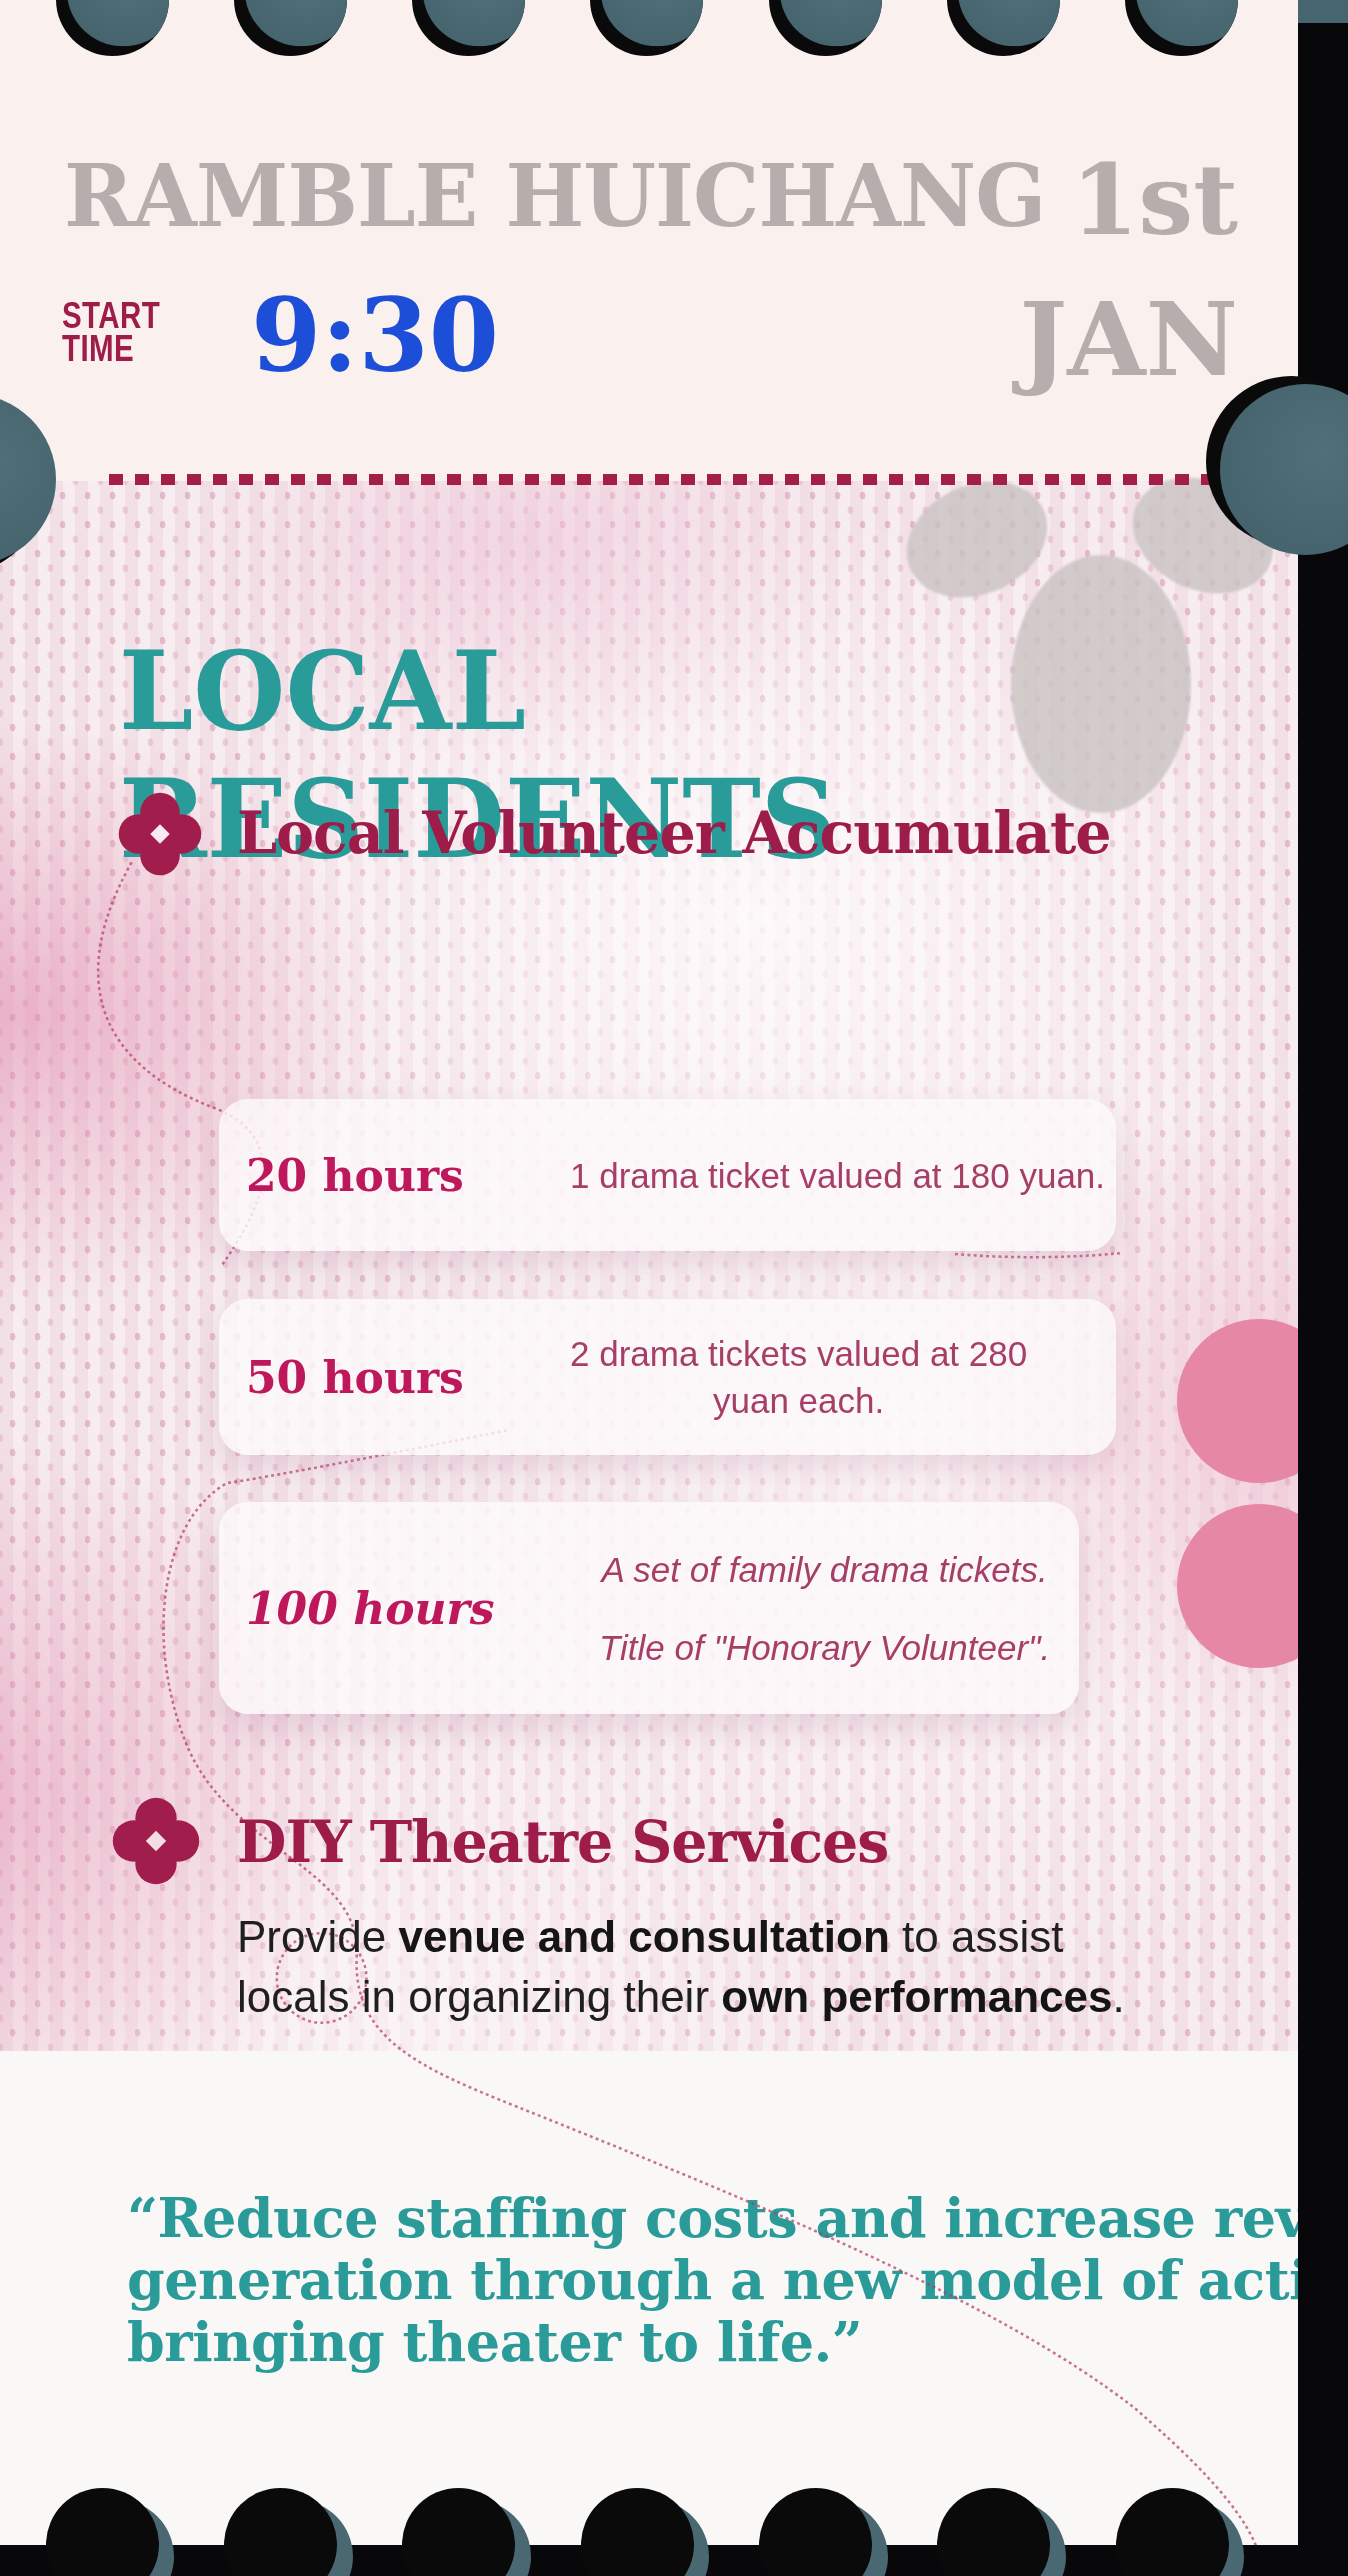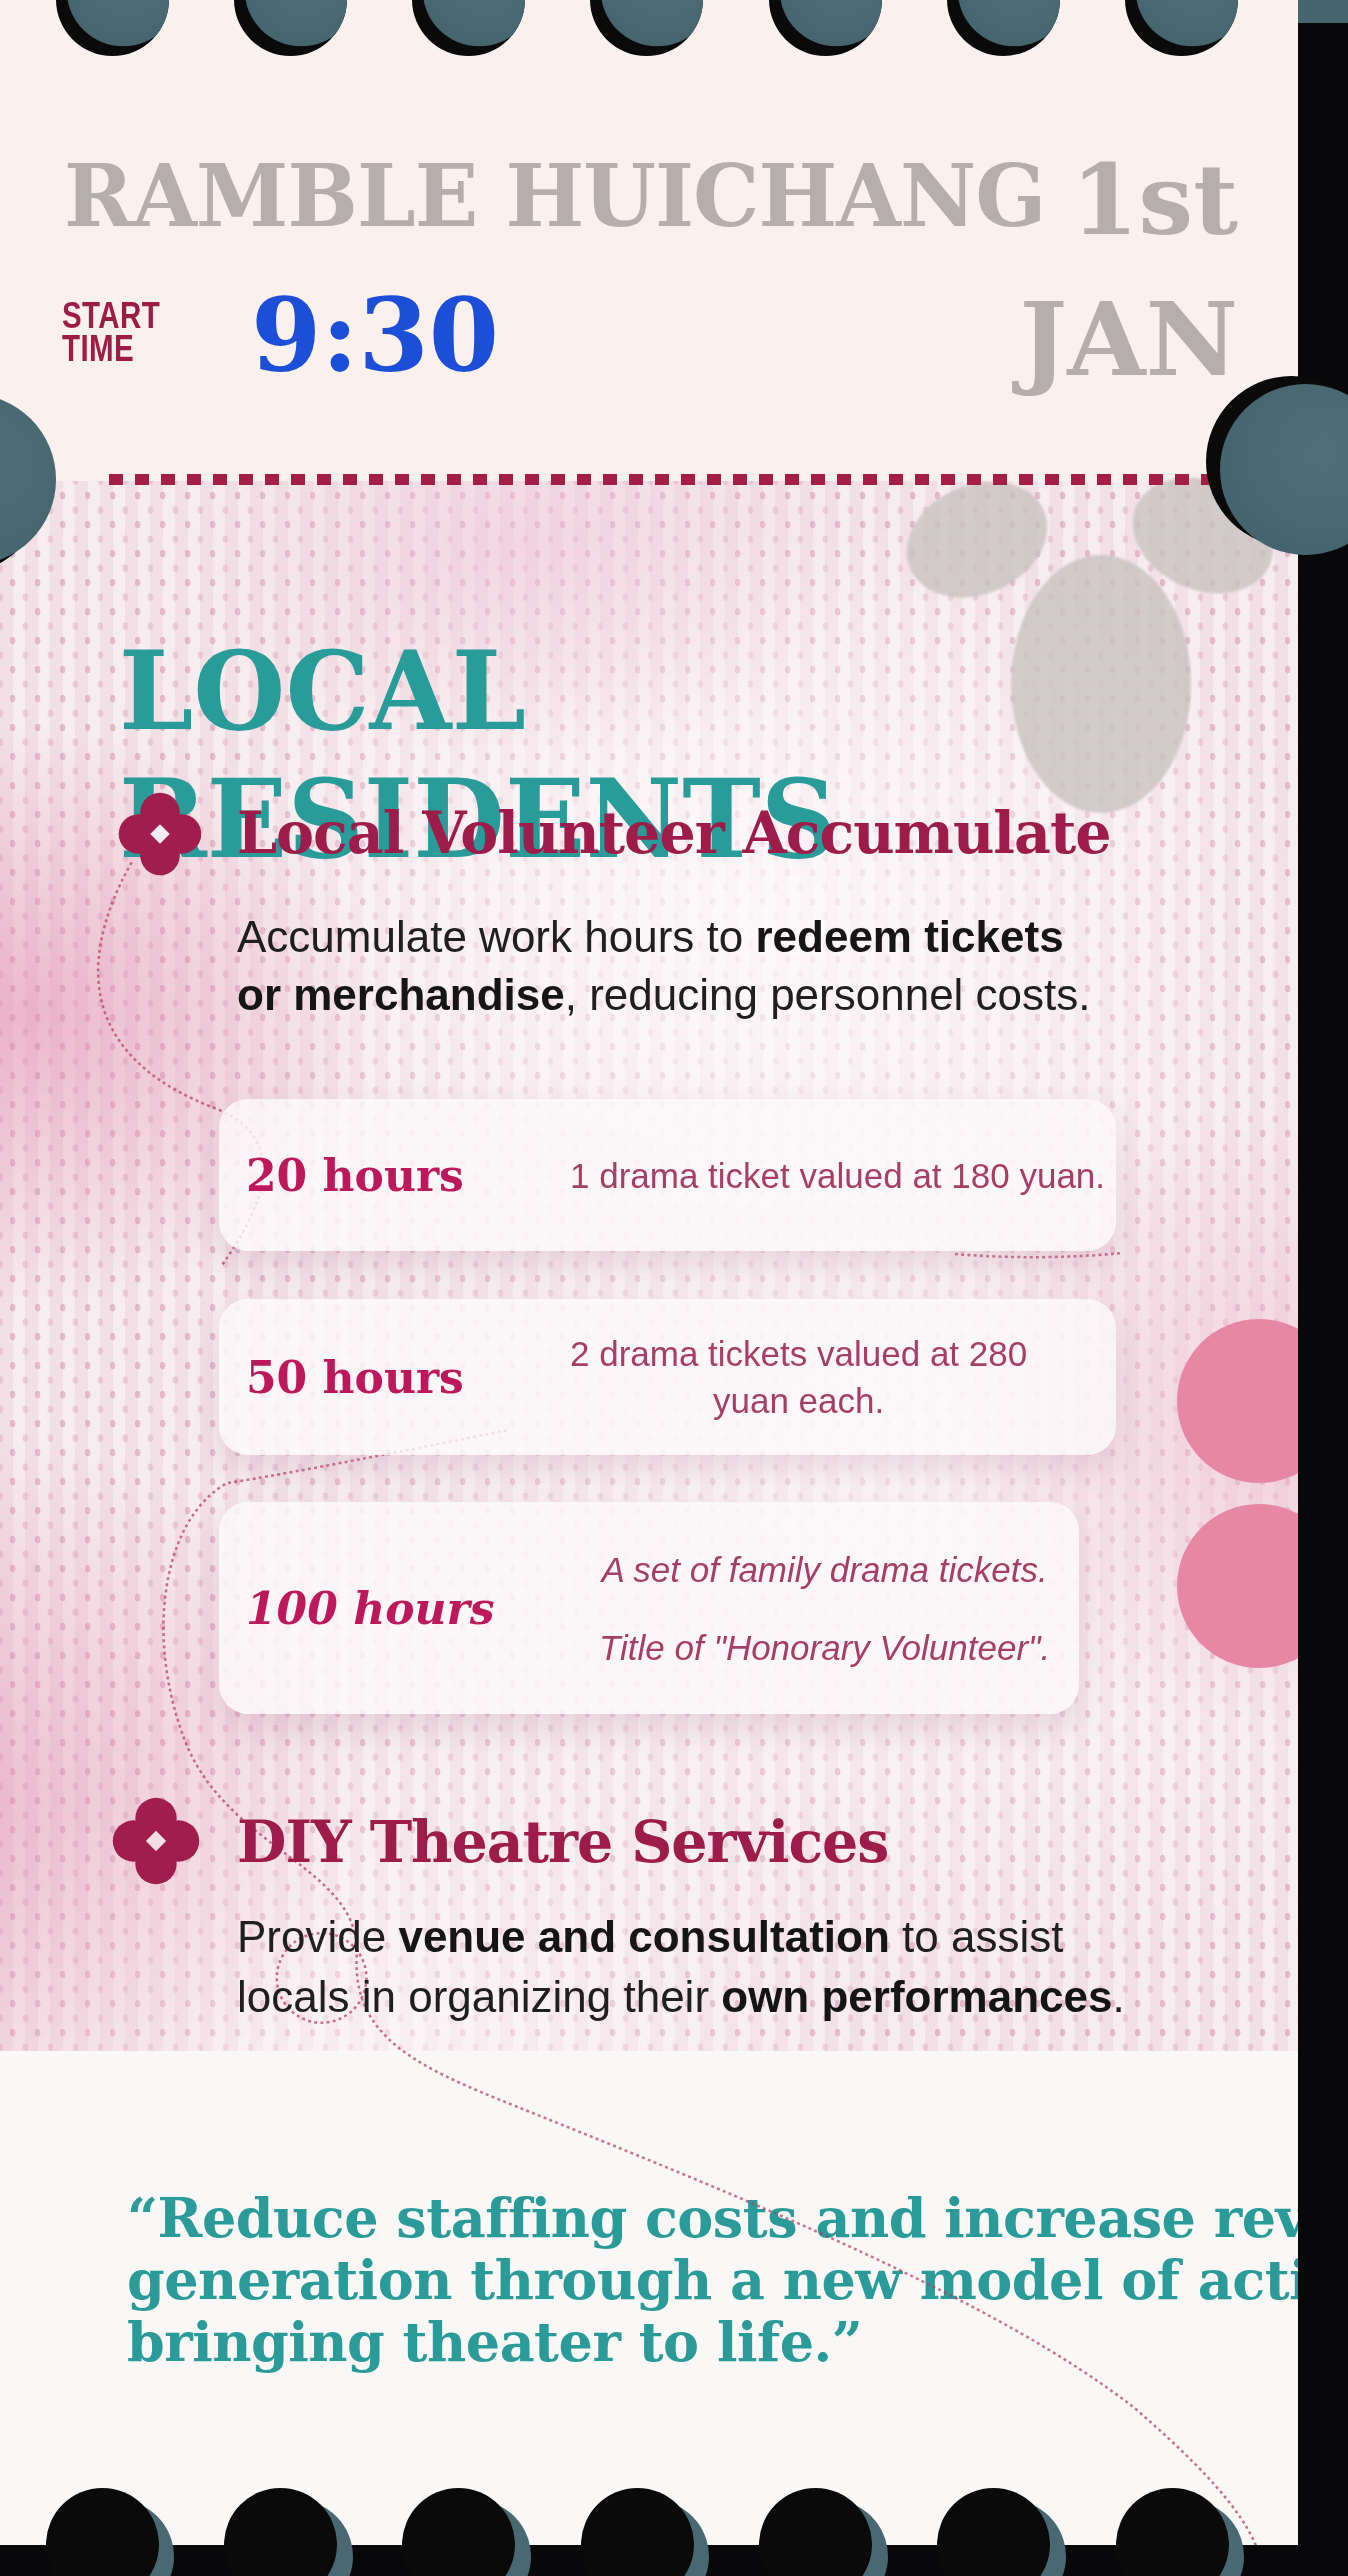--- a/index.html
+++ b/index.html
@@ -106,24 +106,20 @@
         <g fill="#a01d4c">
           <circle cx="50" cy="25" r="23"></circle>
             <circle cx="50" cy="75" r="23"></circle>
           <circle cx="25" cy="50" r="23"></circle>
             <circle cx="75" cy="50" r="23"></circle>
         </g>
         <rect x="42" y="42" width="16" height="16" fill="#f7edf0" transform="rotate(45 50 50)"></rect>
       </svg>
     </div>
     <div class="abs serif sec-head" style="left:237px;top:318px;">Local Volunteer Accumulate</div>
-    <div class="abs body-txt" style="left:237px;top:427px;">
-      <div><span>Accumulate work hours to </span><b>redeem tickets</b></div>
-      <div><b>or merchandise</b><span>, reducing personnel costs.</span></div>
-    </div>
 
     <div class="abs card" style="top:618px;height:152px;">
       <div class="card-hours serif" style="width:351px;">20 hours</div>
       <div class="card-text">
         <span>1 drama ticket valued at 180 yuan.</span>
       </div>
     </div>
     <div class="abs card" style="top:818px;height:156px;">
       <div class="card-hours serif" style="width:351px;">50 hours</div>
       <div class="card-text">

